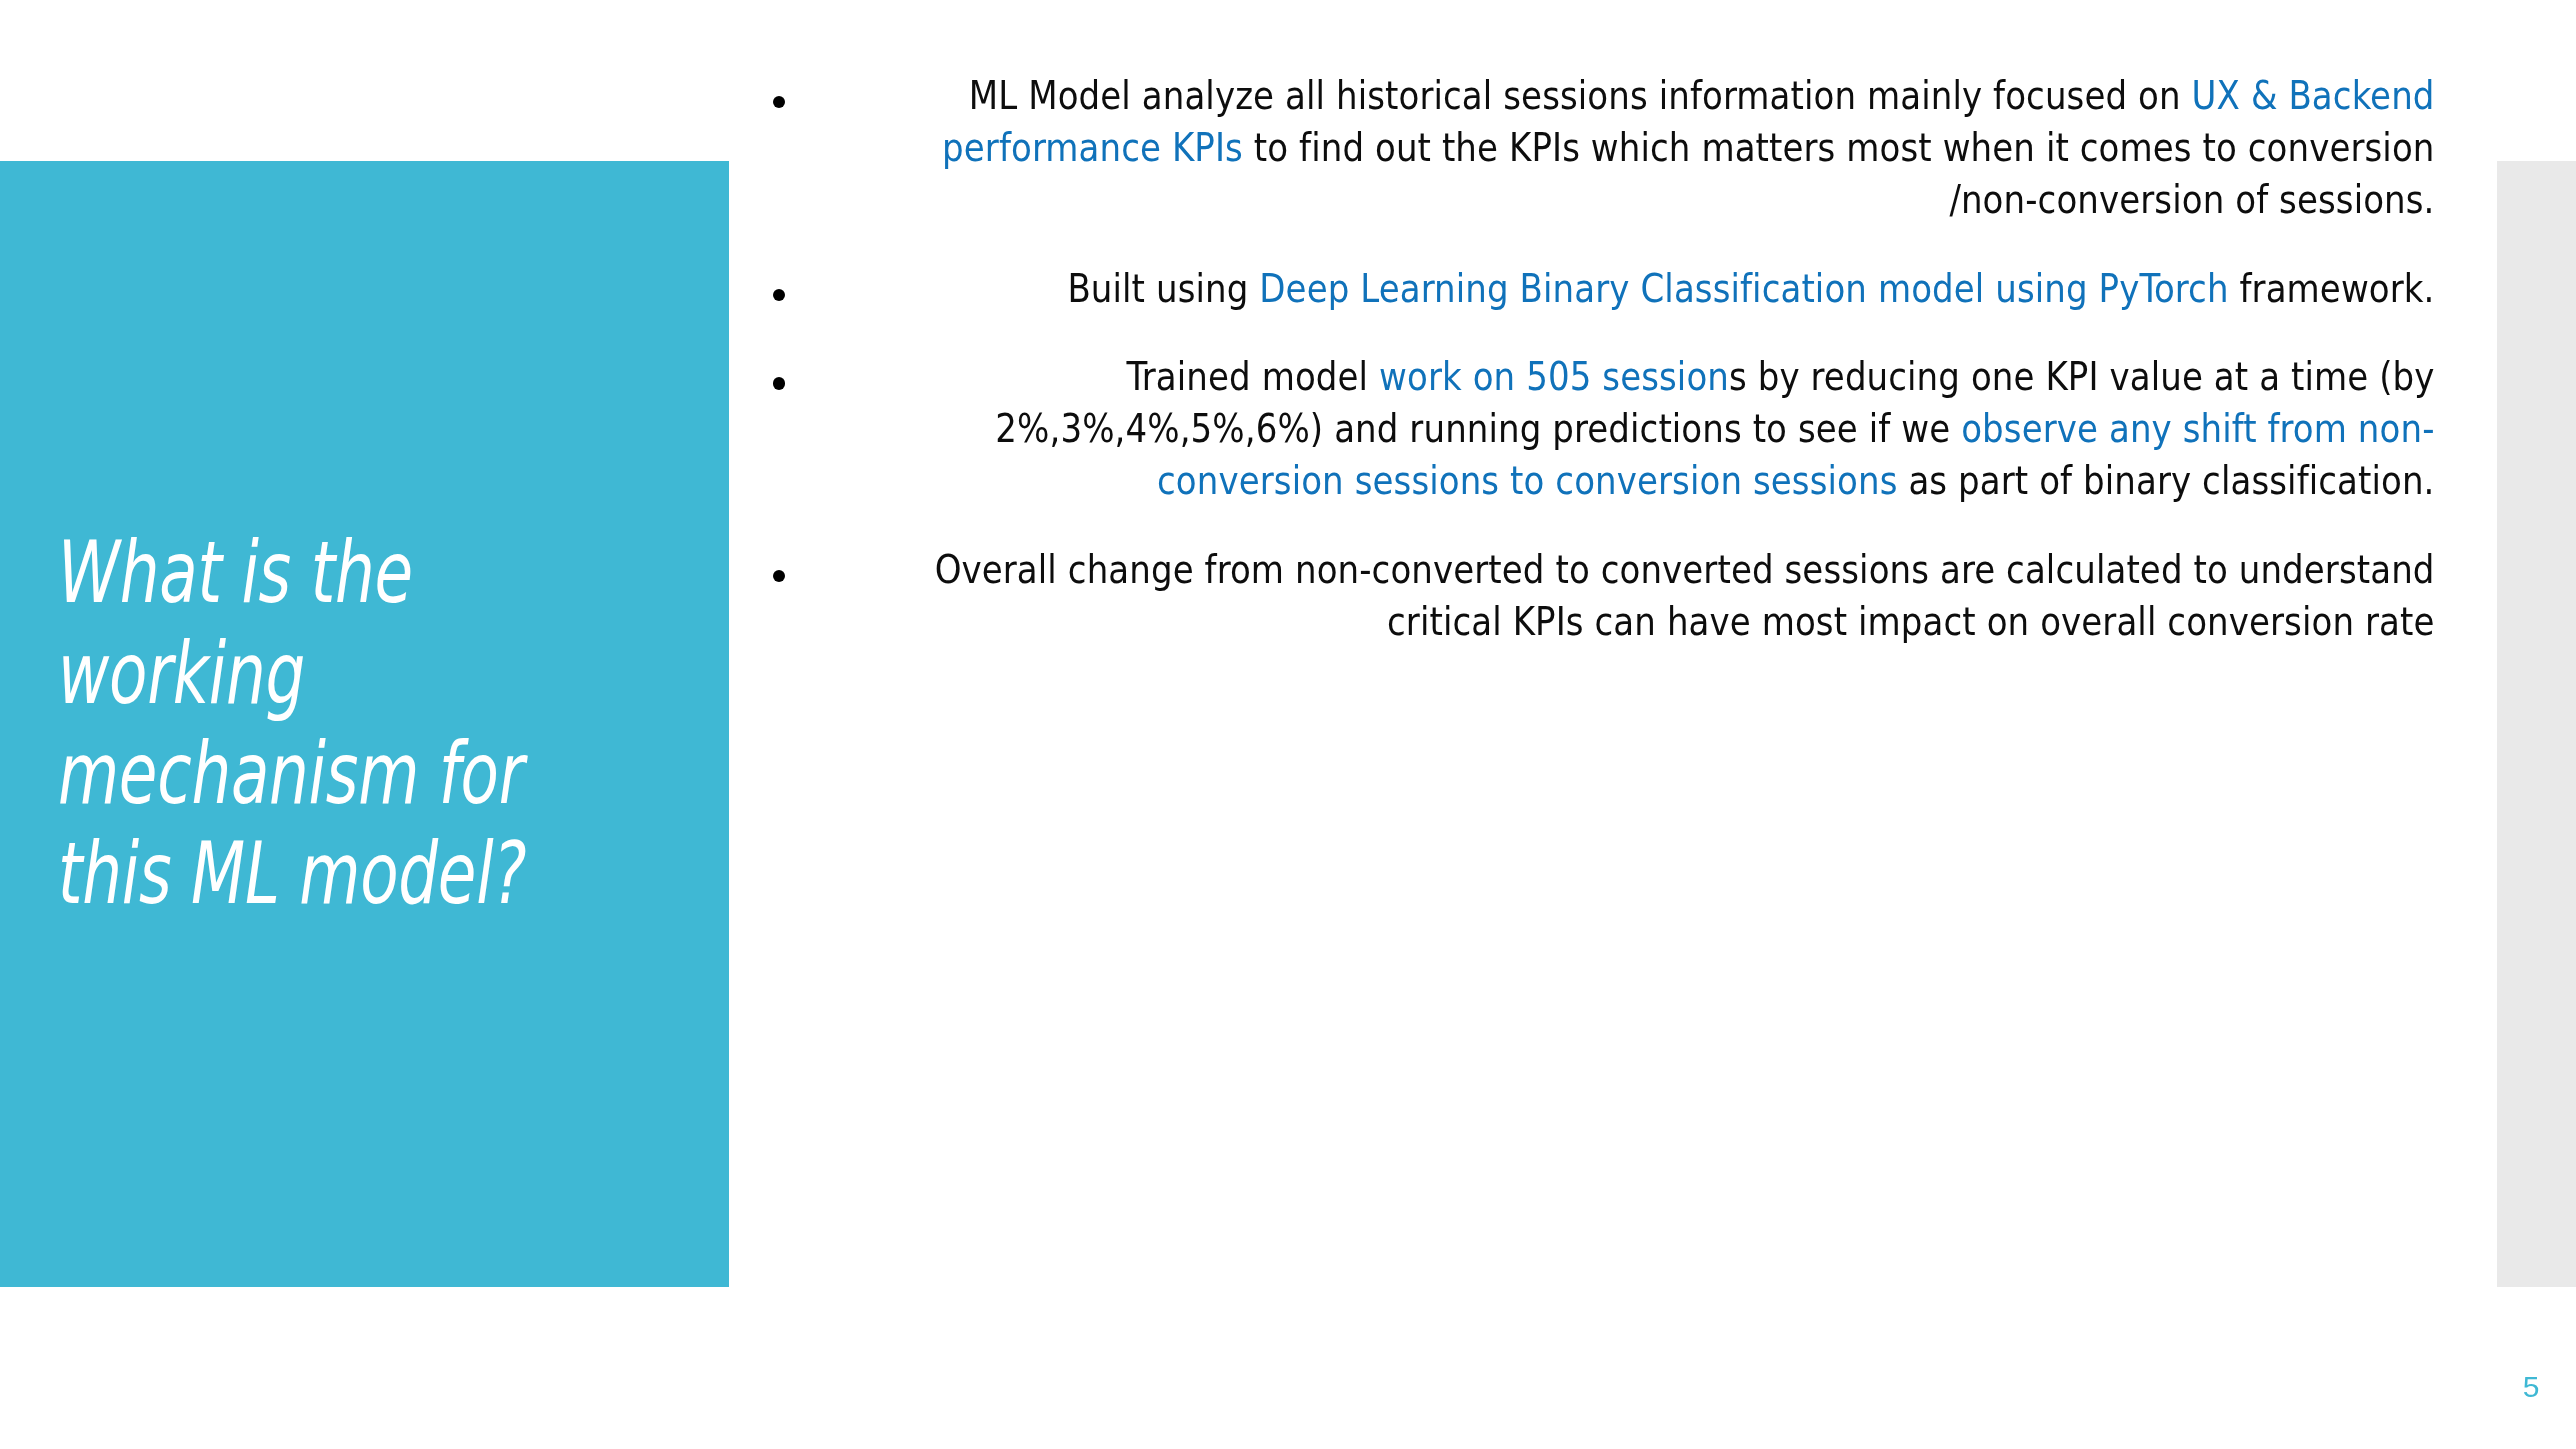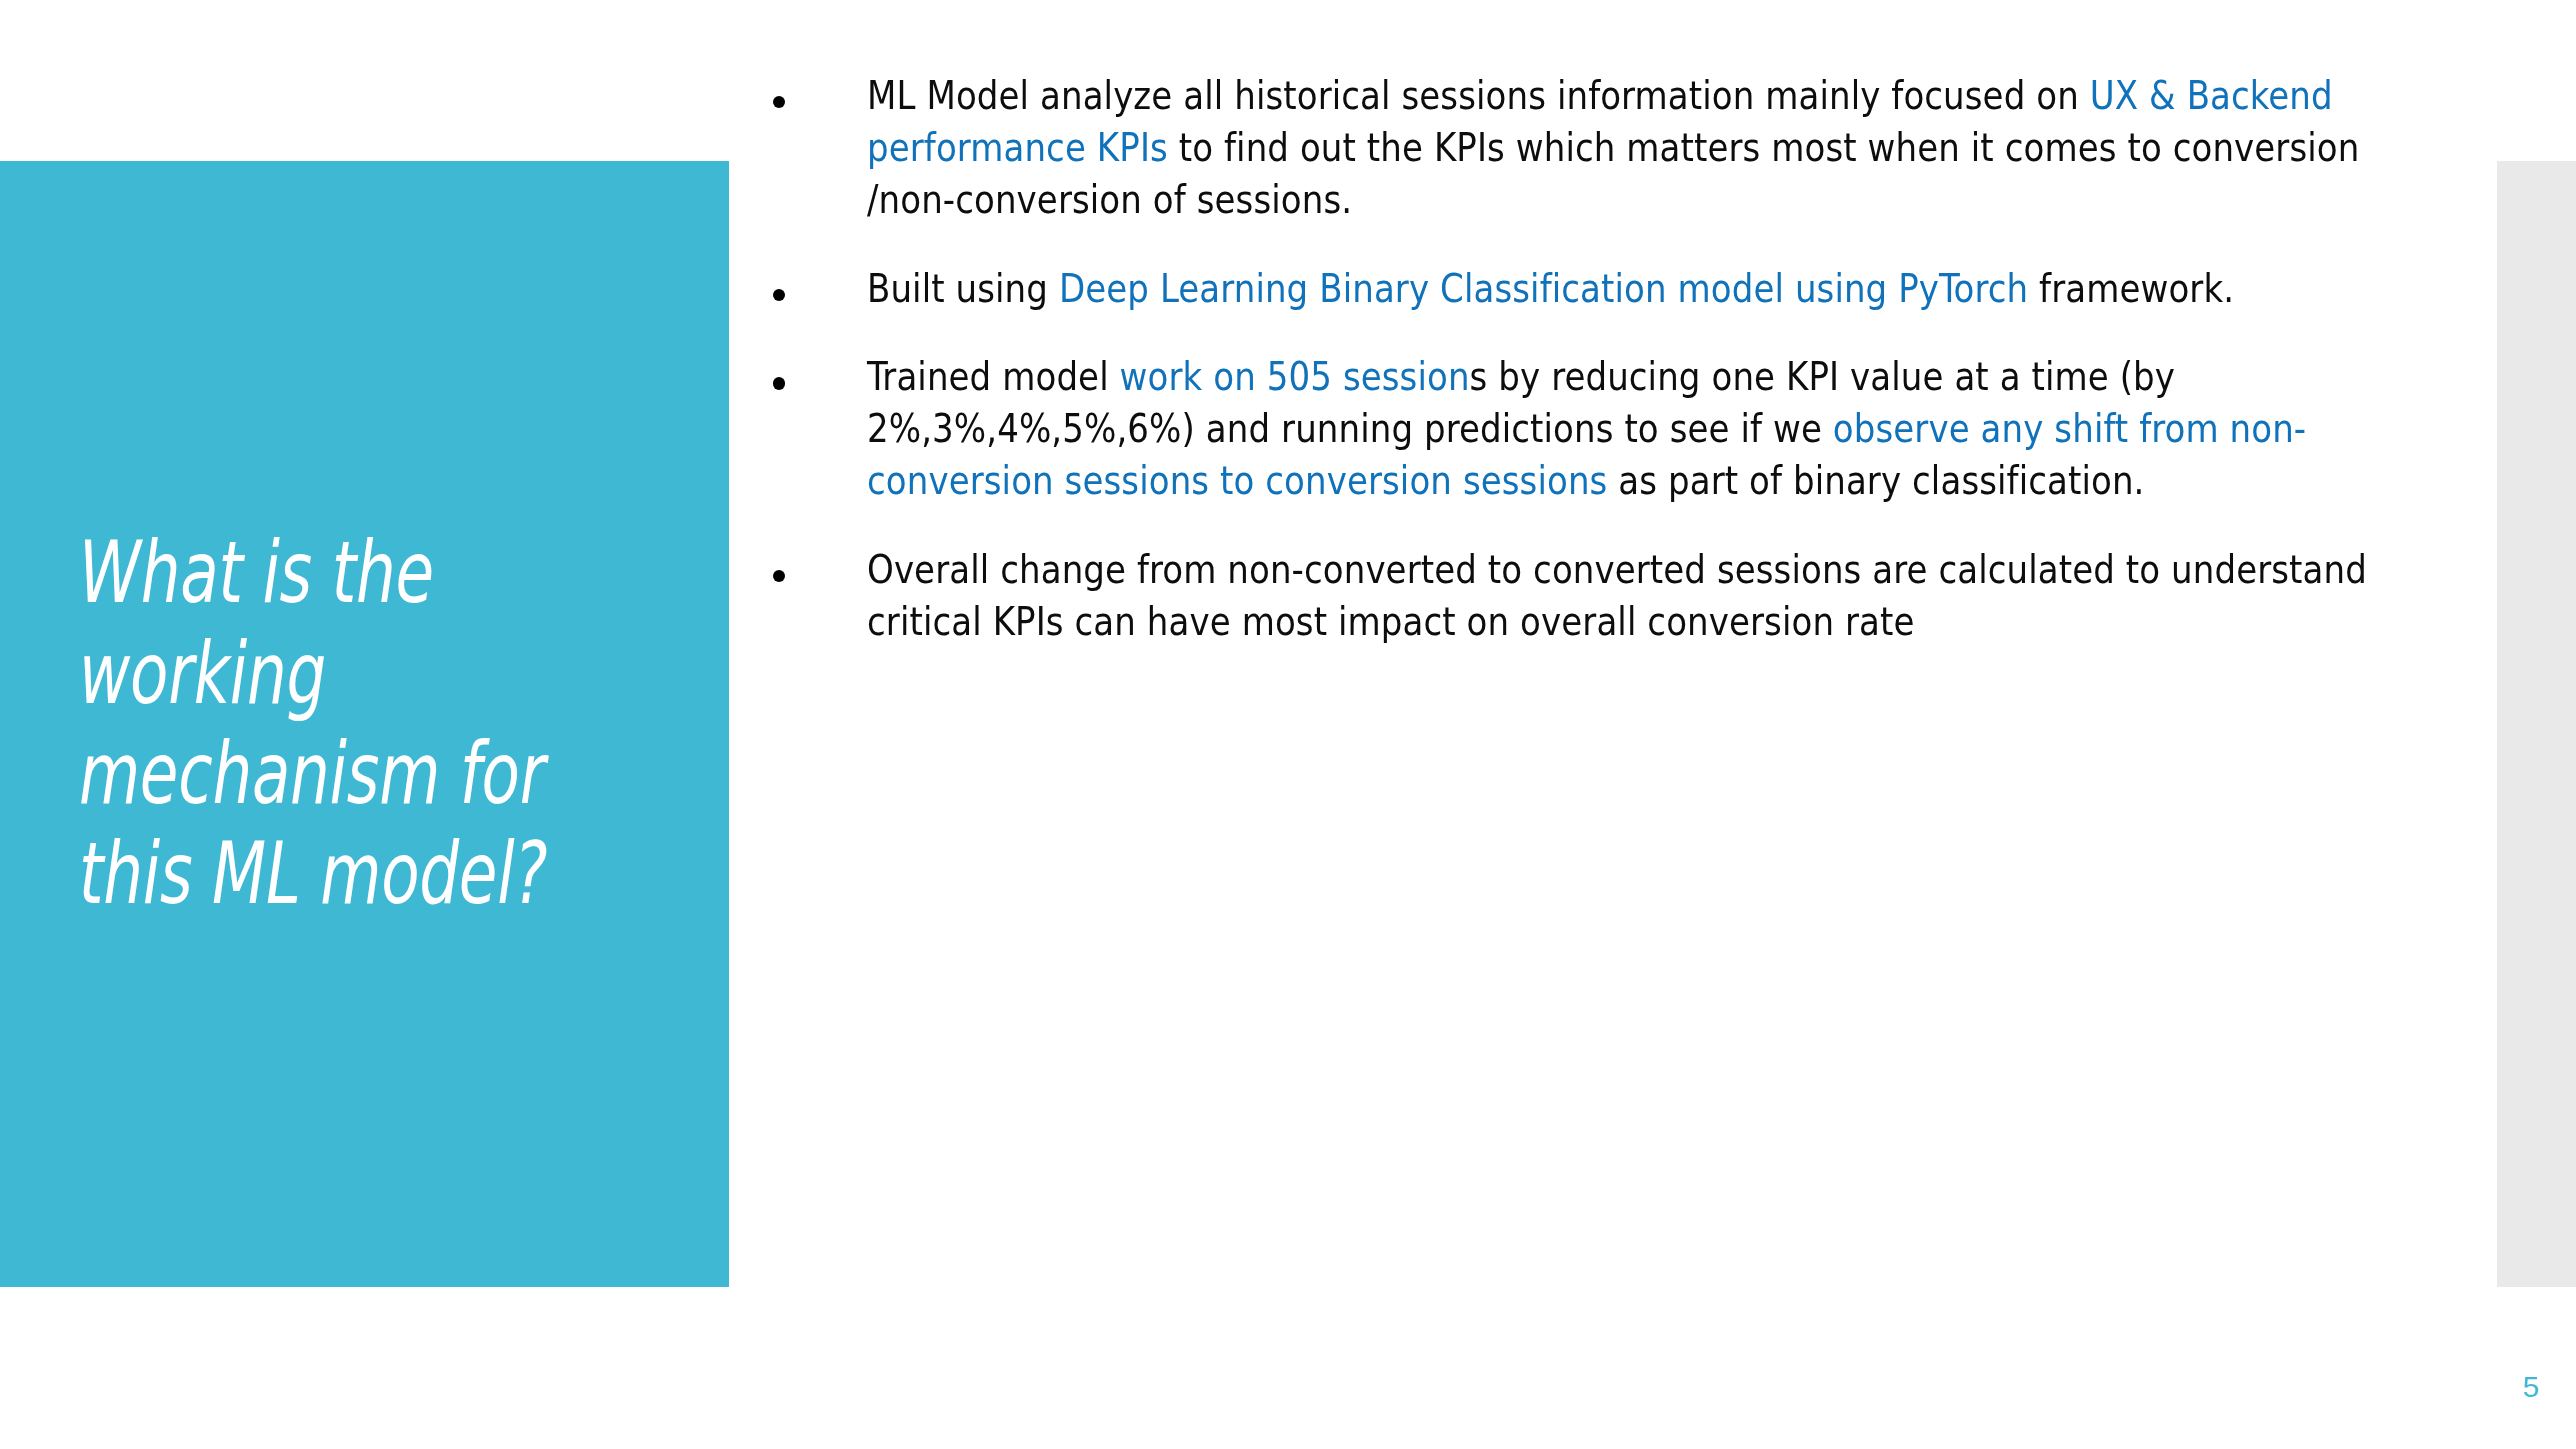--- a/index.html
+++ b/index.html
@@ -21,21 +21,21 @@
   
   #title-panel {
     position:absolute;
     left:0px;
     top:161px;
     width:729px;
     height:1126px;
     background:#3FB8D4;
     display:flex;
     align-items:center;
-    justify-content:flex-end;
+    justify-content:center;
   }
   #title-text {
     display:block;
     width:650px;
     margin-left:37px;
     color:#FFFFFF;
     font-family:"DejaVu Sans Condensed","Liberation Sans Narrow","Liberation Sans", sans-serif;
     font-style:italic;
     font-weight:400;
     font-size:85px;
@@ -62,20 +62,21 @@
     left:773px;
     top:70px;
     width:1710px;
   }
 
   .bullet-row {
     position:relative;
     display:block;
     padding-left:94px;
     margin-bottom:37px;
+    text-align:right;
   }
   .bullet-row:last-child { margin-bottom:4px; }
 
   .bullet-dot {
     position:absolute;
     left:0px;
     top:26px;
     width:12.2px;
     height:12.2px;
     border-radius:50%;

